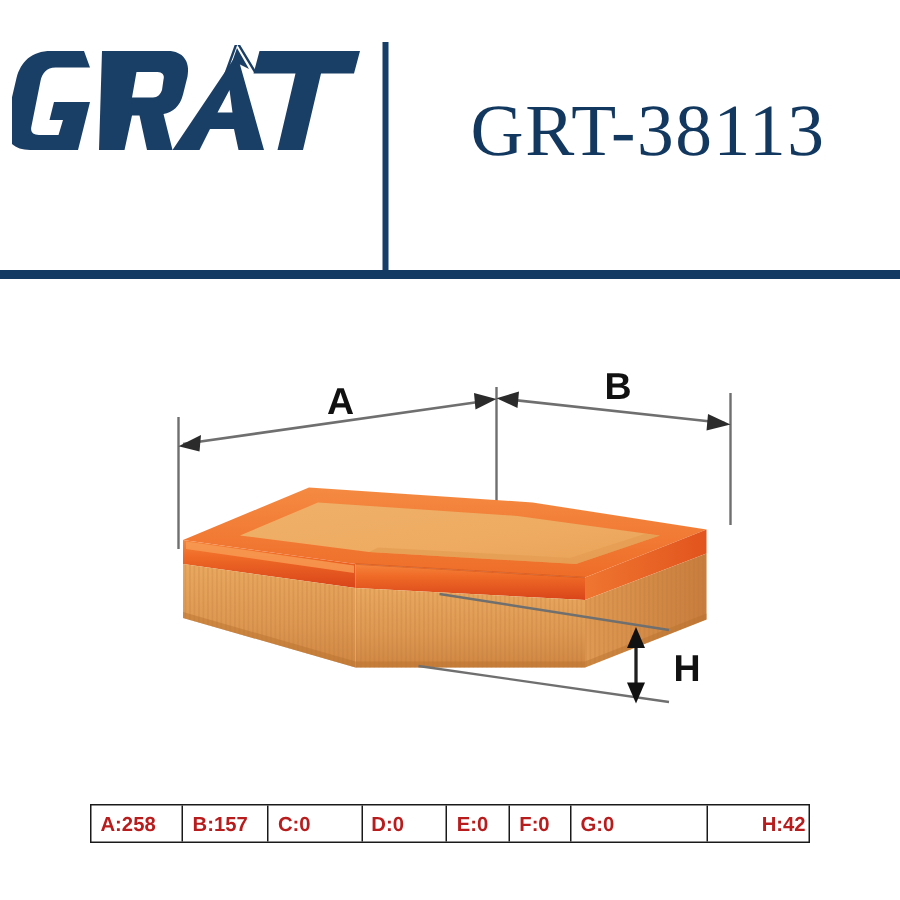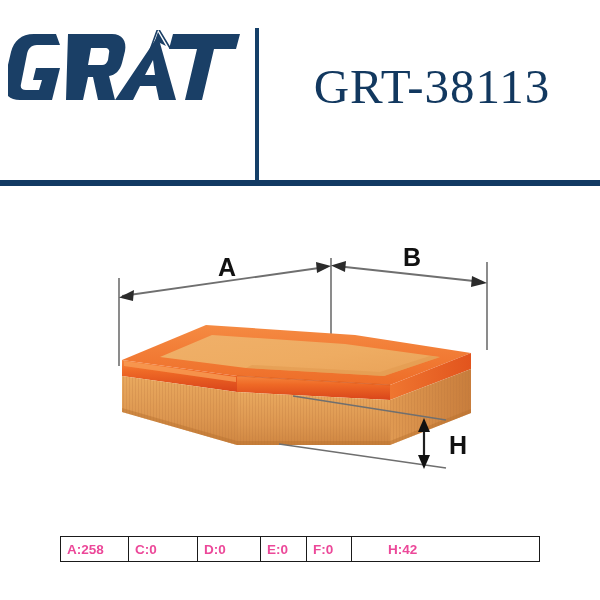--- a/index.html
+++ b/index.html
@@ -124,21 +124,21 @@
 
   #dim-table .cell {
     border-right: 1px solid #1a1a1a;
     box-sizing: border-box;
     display: flex;
     align-items: center;
     padding-left: 6px;
     font-family: "Liberation Sans", sans-serif;
     font-weight: bold;
     font-size: 13.5px;
-    color: #ec4899;
+    color: #b91c1c;
     letter-spacing: 0px;
     white-space: nowrap;
     overflow: hidden;
   }
   #dim-table .cell:last-child {
     border-right: none;
     margin-left: 30px;
   }
 
   .c-a { width: 68px; }
@@ -279,18 +279,20 @@
       <line x1="424" y1="222" x2="424" y2="265"></line>
     </g>
     <polygon points="424,218 418,232 430,232" fill="#111111"></polygon>
     <polygon points="424,269 418,255 430,255" fill="#111111"></polygon>
     <text class="dim-label" x="449" y="254" text-anchor="start">H</text>
   </svg>
 </div>
 
 <div id="dim-table">
   <div class="cell c-a">A:258</div>
+  <div class="cell c-b">B:157</div>
   <div class="cell c-c">C:0</div>
   <div class="cell c-d">D:0</div>
   <div class="cell c-e">E:0</div>
   <div class="cell c-f">F:0</div>
+  <div class="cell c-g">G:0</div>
   <div class="cell c-h">H:42</div>
 </div>
 
 </body></html>

